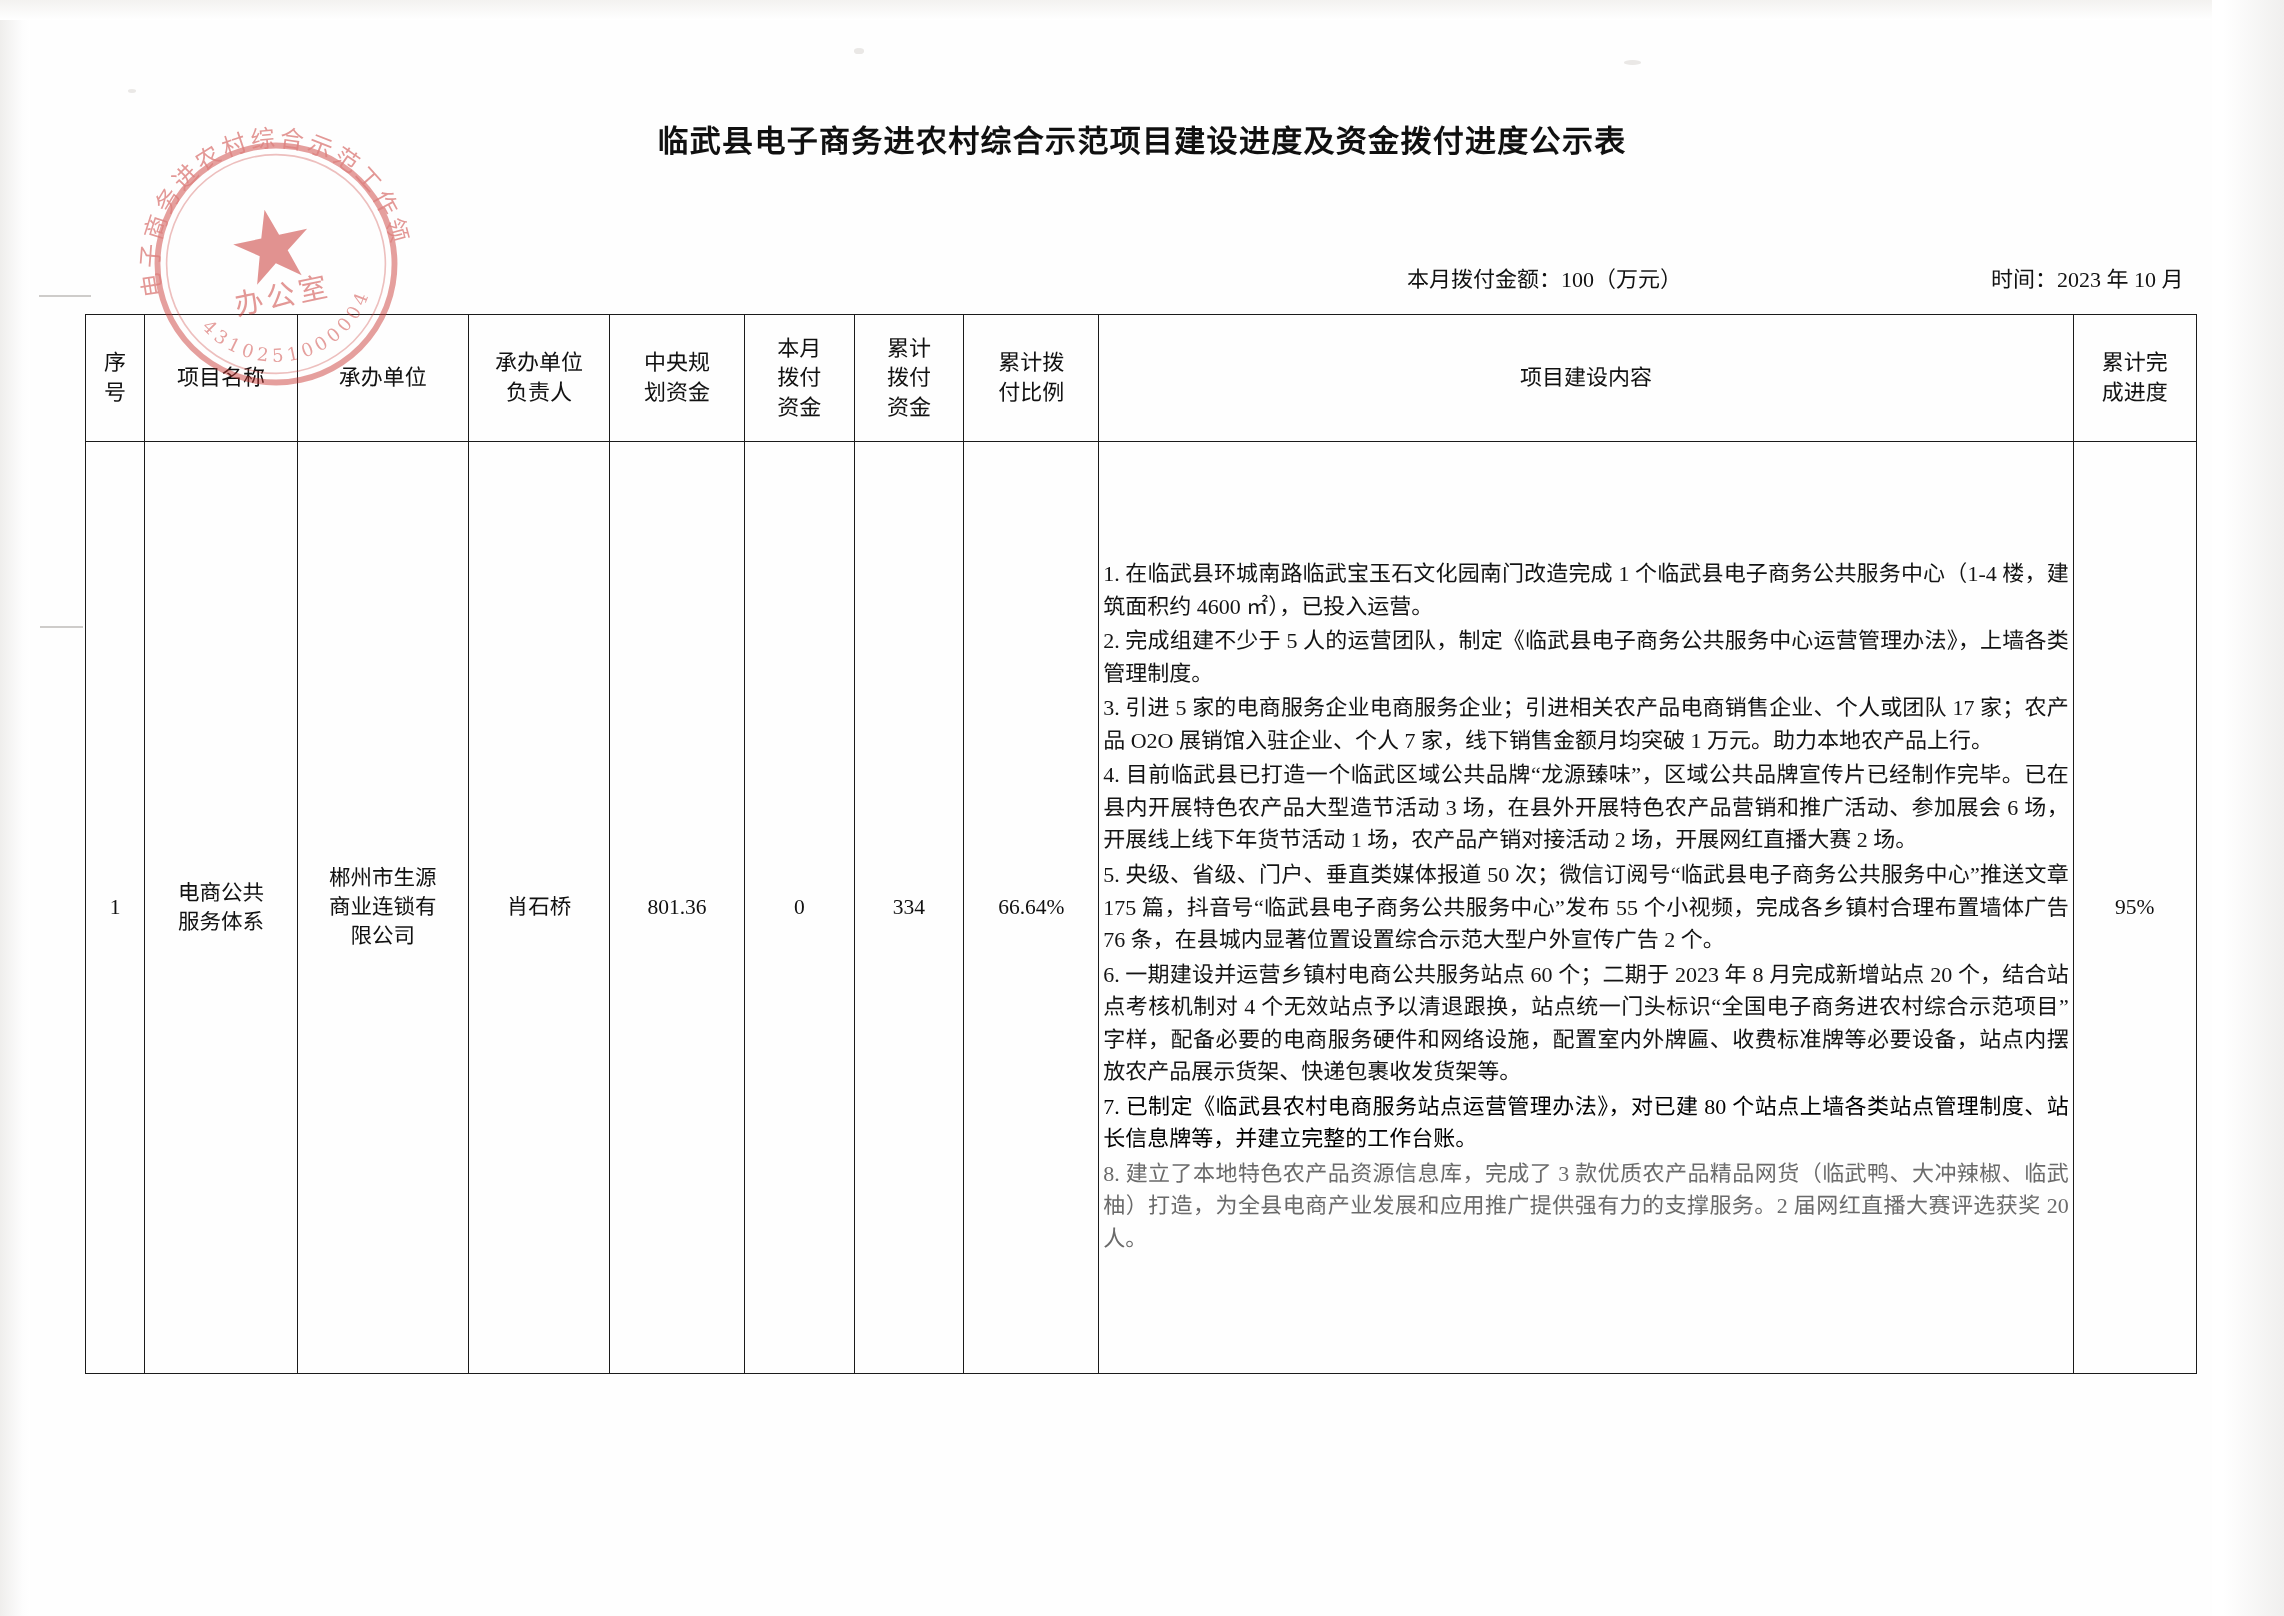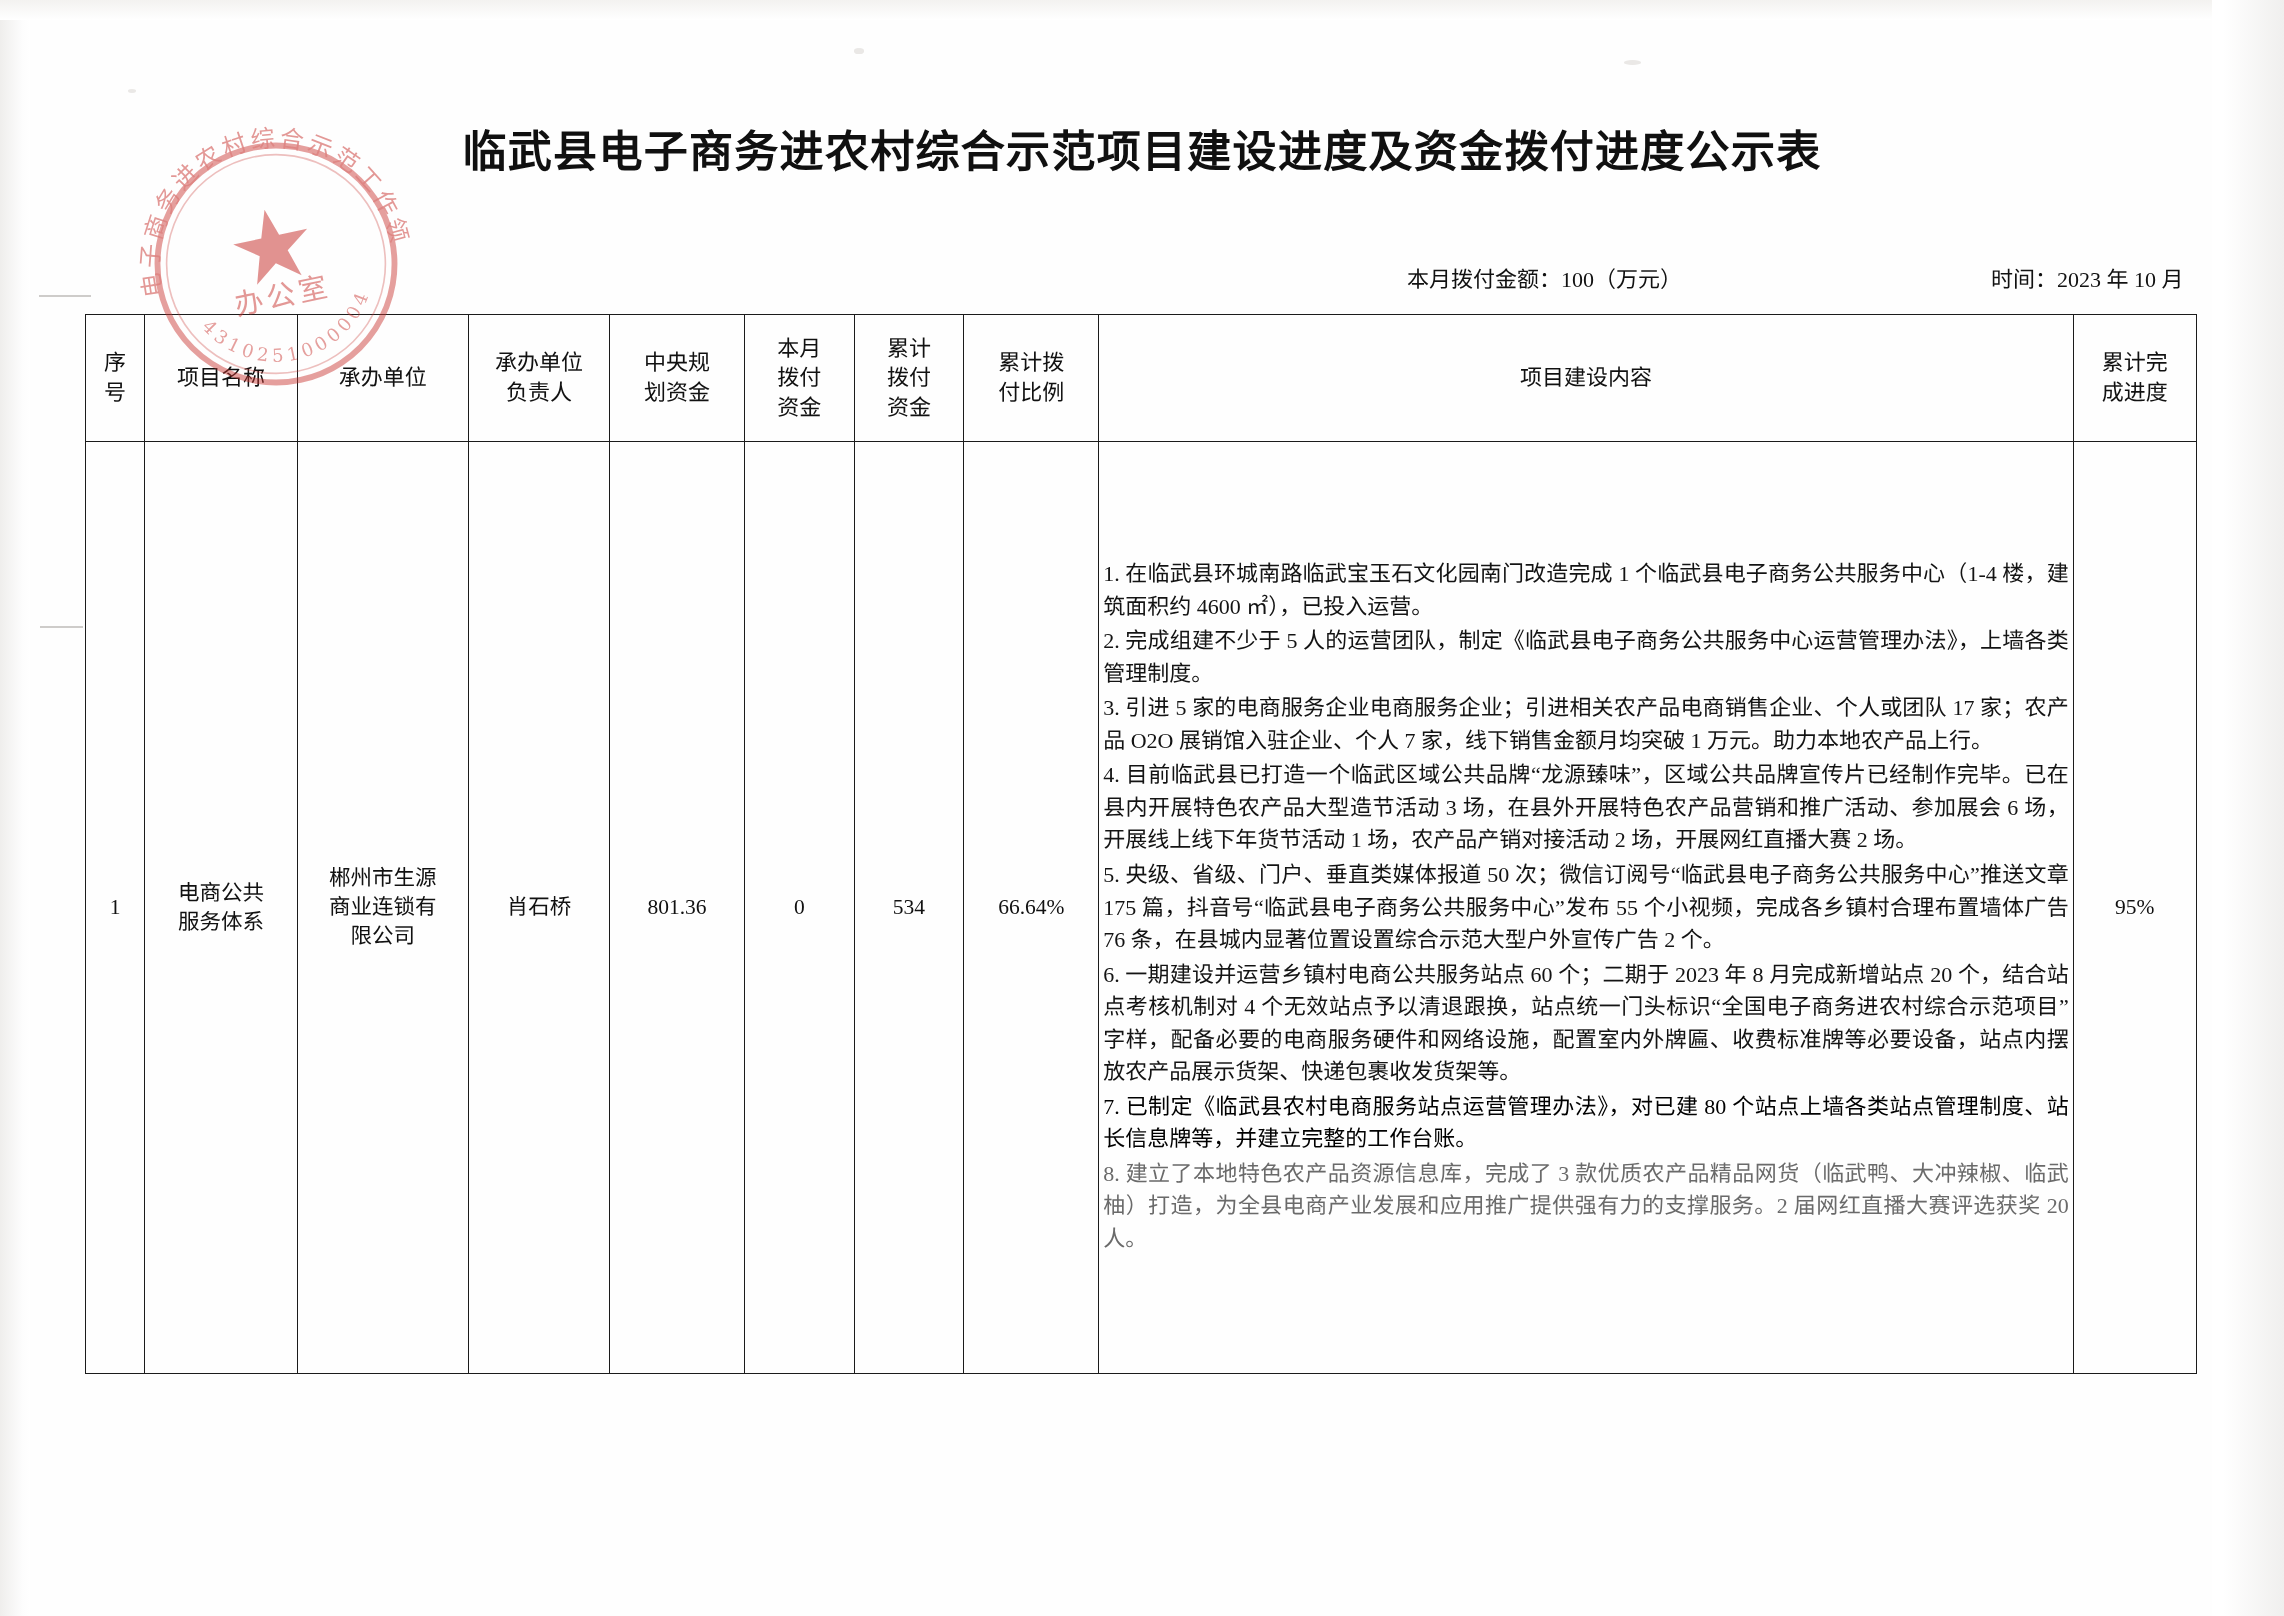--- a/index.html
+++ b/index.html
@@ -52,21 +52,21 @@
   }
 
   
   .doc-title {
     position: absolute;
     left: 0; top: 116px;
     width: 2284px;
     text-align: center;
     font-family: "DejaVu Serif", serif;
     font-weight: bold;
-    font-size: 44px;
+    font-size: 31px;
     letter-spacing: 1.3px;
     color: #101010;
   }
 
   .meta-row {
     position: absolute;
     left: 110px; top: 261px;
     width: 2073px;
     height: 31px;
     font-size: 22px;
@@ -251,21 +251,21 @@
             <span>服务体系</span>
           </td>
           <td class="body-cell cell-vert-text">
             <span>郴州市生源</span>
             <span>商业连锁有</span>
             <span>限公司</span>
           </td>
           <td class="body-cell">肖石桥</td>
           <td class="body-cell">801.36</td>
           <td class="body-cell">0</td>
-          <td class="body-cell">534</td>
+          <td class="body-cell">334</td>
           <td class="body-cell">66.64%</td>
           <td class="body-cell content-cell">
             <p>1. 在临武县环城南路临武宝玉石文化园南门改造完成 1 个临武县电子商务公共服务中心（1-4 楼，建筑面积约 4600 ㎡），已投入运营。</p>
             <p>2. 完成组建不少于 5 人的运营团队，制定《临武县电子商务公共服务中心运营管理办法》，上墙各类管理制度。</p>
             <p>3. 引进 5 家的电商服务企业电商服务企业；引进相关农产品电商销售企业、个人或团队 17 家；农产品 O2O 展销馆入驻企业、个人 7 家，线下销售金额月均突破 1 万元。助力本地农产品上行。</p>
             <p>4. 目前临武县已打造一个临武区域公共品牌“龙源臻味”，区域公共品牌宣传片已经制作完毕。已在县内开展特色农产品大型造节活动 3 场，在县外开展特色农产品营销和推广活动、参加展会 6 场，开展线上线下年货节活动 1 场，农产品产销对接活动 2 场，开展网红直播大赛 2 场。</p>
             <p>5. 央级、省级、门户、垂直类媒体报道 50 次；微信订阅号“临武县电子商务公共服务中心”推送文章 175 篇，抖音号“临武县电子商务公共服务中心”发布 55 个小视频，完成各乡镇村合理布置墙体广告 76 条，在县城内显著位置设置综合示范大型户外宣传广告 2 个。</p>
             <p>6. 一期建设并运营乡镇村电商公共服务站点 60 个；二期于 2023 年 8 月完成新增站点 20 个，结合站点考核机制对 4 个无效站点予以清退跟换，站点统一门头标识“全国电子商务进农村综合示范项目”字样，配备必要的电商服务硬件和网络设施，配置室内外牌匾、收费标准牌等必要设备，站点内摆放农产品展示货架、快递包裹收发货架等。</p>
             <p class="faded-1">7. 已制定《临武县农村电商服务站点运营管理办法》，对已建 80 个站点上墙各类站点管理制度、站长信息牌等，并建立完整的工作台账。</p>
             <p class="faded-2">8. 建立了本地特色农产品资源信息库，完成了 3 款优质农产品精品网货（临武鸭、大冲辣椒、临武柚）打造，为全县电商产业发展和应用推广提供强有力的支撑服务。2 届网红直播大赛评选获奖 20 人。</p>

